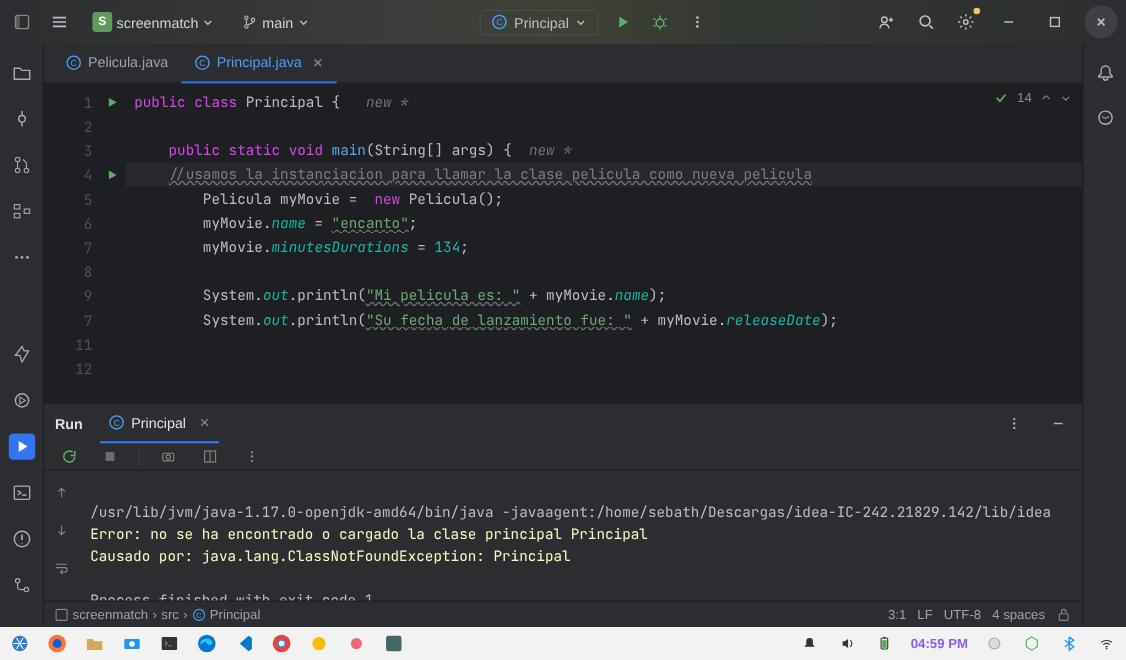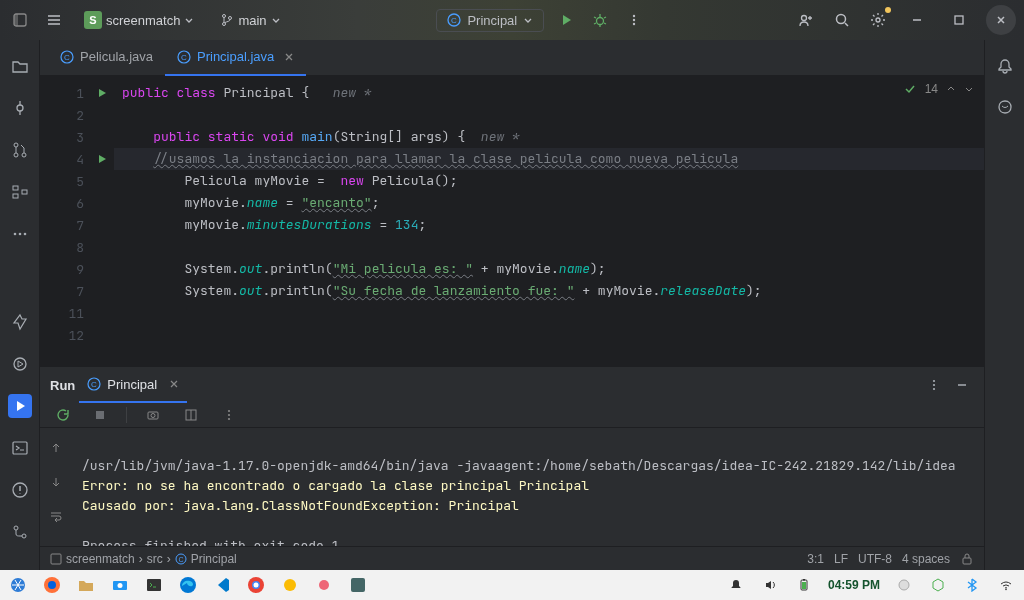--- a/index.html
+++ b/index.html
@@ -36,36 +36,36 @@
 .cls { color: #bcbec4; }
 .fn { color: #56a8f5; }
 .str { color: #6aab73; }
 .num { color: #2aacb8; }
 .com { color: #7a7e85; }
 .hint { color: #6f737a; font-style: italic; }
 .fld { color: #14b8a6; font-style: italic; }
 .typo { text-decoration: underline wavy #7a7e85; text-decoration-thickness: 1px; }
 .insp { position: absolute; top: 6px; right: 10px; display: flex; align-items: center; gap: 8px; color: #888; font-size: 12px; }
 .runpanel { height: 180px; background: #2b2d30; border-top: 1px solid #1e1f22; display: flex; flex-direction: column; }
-.runhead { height: 36px; display: flex; align-items: center; padding: 0 10px; gap: 4px; }
+.runhead { height: 36px; display: flex; align-items: center; padding: 0 10px; gap: 16px; }
 .runtitle { font-weight: bold; color: #dfe1e5; }
 .runtab { display: flex; align-items: center; gap: 6px; padding: 0 8px; height: 36px; border-bottom: 2px solid #3574f0; color: #dfe1e5; }
 .runhead .spacer { flex: 1; }
 .runtools { height: 30px; display: flex; align-items: center; padding: 0 10px; gap: 14px; border-bottom: 1px solid #1e1f22; }
 .runbody { flex: 1; display: flex; }
 .runside { width: 32px; display: flex; flex-direction: column; align-items: center; padding-top: 8px; gap: 10px; }
 .runout { flex: 1; padding: 8px 10px; font-family: "JetBrains Mono", Consolas, monospace; font-size: 13px; line-height: 20px; overflow: hidden; white-space: pre; }
 .err { color: #fef9c3; }
 .statusbar { height: 24px; background: #2b2d30; border-top: 1px solid #1e1f22; display: flex; align-items: center; padding: 0 10px; gap: 10px; font-size: 12px; color: #a0a3a8; }
 .statusbar .spacer { flex: 1; }
 .crumb { display: flex; align-items: center; gap: 4px; }
 .taskbar { height: 30px; background: #f2f2f2; display: flex; align-items: center; padding: 0 8px; gap: 14px; }
 .taskbar .spacer { flex: 1; }
 .taskbar .tb-icon { width: 20px; height: 20px; display: flex; align-items: center; justify-content: center; }
-.clock { font-size: 12px; font-weight: 600; color: #14532d; }
+.clock { font-size: 12px; font-weight: 600; color: #8b5cf6; }
 svg { display: block; }
 </style>
 </head>
 <body>
 
 <div class="ide">
 
   <div class="titlebar">
     <div class="left">
       <div class="icon-btn">

